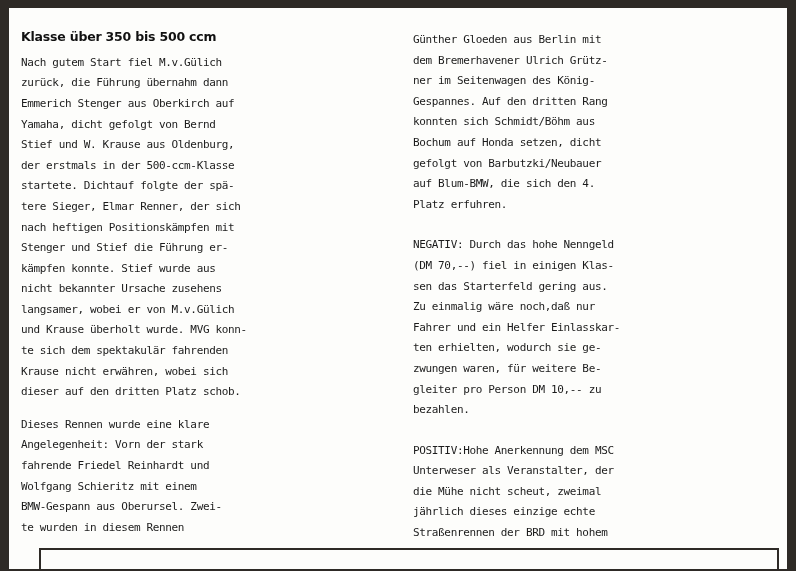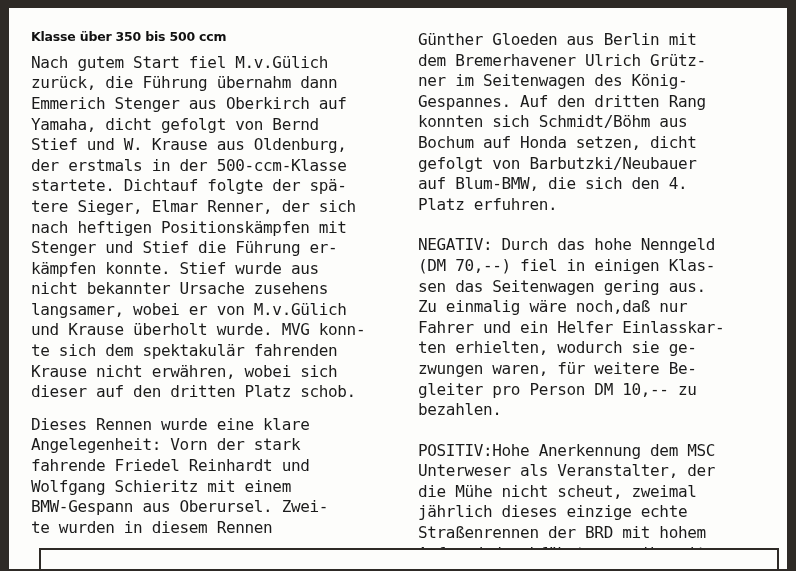--- a/index.html
+++ b/index.html
@@ -44,21 +44,21 @@
   }
   .columns {
     position: absolute;
     left: 9px;
     top: 8px;
     width: 778px;
     height: 540px;
     display: flex;
     flex-direction: row;
     gap: 22px;
-    padding: 22px 10px 0 20px;
+    padding: 22px 10px 0 10px;
     box-sizing: border-box;
   }
   .column {
     width: 366px;
     box-sizing: border-box;
   }
   .col-left { margin-left: 2px; }
   .col-right { margin-left: 6px; }
 
   .section-heading {
@@ -68,21 +68,21 @@
     color: #111111;
     letter-spacing: -0.2px;
     margin: 0 0 9px 0;
     line-height: 1.1;
   }
   .heading-2 {
     margin-top: 6px;
   }
   .para {
     font-family: "DejaVu Sans Mono", monospace;
-    font-size: 16px;
+    font-size: 11px;
     line-height: 20.6px;
     color: #1b1b1b;
     margin: 0;
     white-space: pre-wrap;
     letter-spacing: -0.35px;
   }
   .para + .para {
     margin-top: 20px;
   }
   .para.tight {
@@ -162,21 +162,21 @@
 dem Bremerhavener Ulrich Grütz-
 ner im Seitenwagen des König-
 Gespannes. Auf den dritten Rang
 konnten sich Schmidt/Böhm aus
 Bochum auf Honda setzen, dicht
 gefolgt von Barbutzki/Neubauer
 auf Blum-BMW, die sich den 4.
 Platz erfuhren.</p>
       <p class="para">NEGATIV: Durch das hohe Nenngeld
 (DM 70,--) fiel in einigen Klas-
-sen das Seitenwagen gering aus.
+sen das Starterfeld gering aus.
 Zu einmalig wäre noch,daß nur
 Fahrer und ein Helfer Einlasskar-
 ten erhielten, wodurch sie ge-
 zwungen waren, für weitere Be-
 gleiter pro Person DM 10,-- zu
 bezahlen.</p>
       <p class="para">POSITIV:Hohe Anerkennung dem MSC
 Unterweser als Veranstalter, der
 die Mühe nicht scheut, zweimal
 jährlich dieses einzige echte

